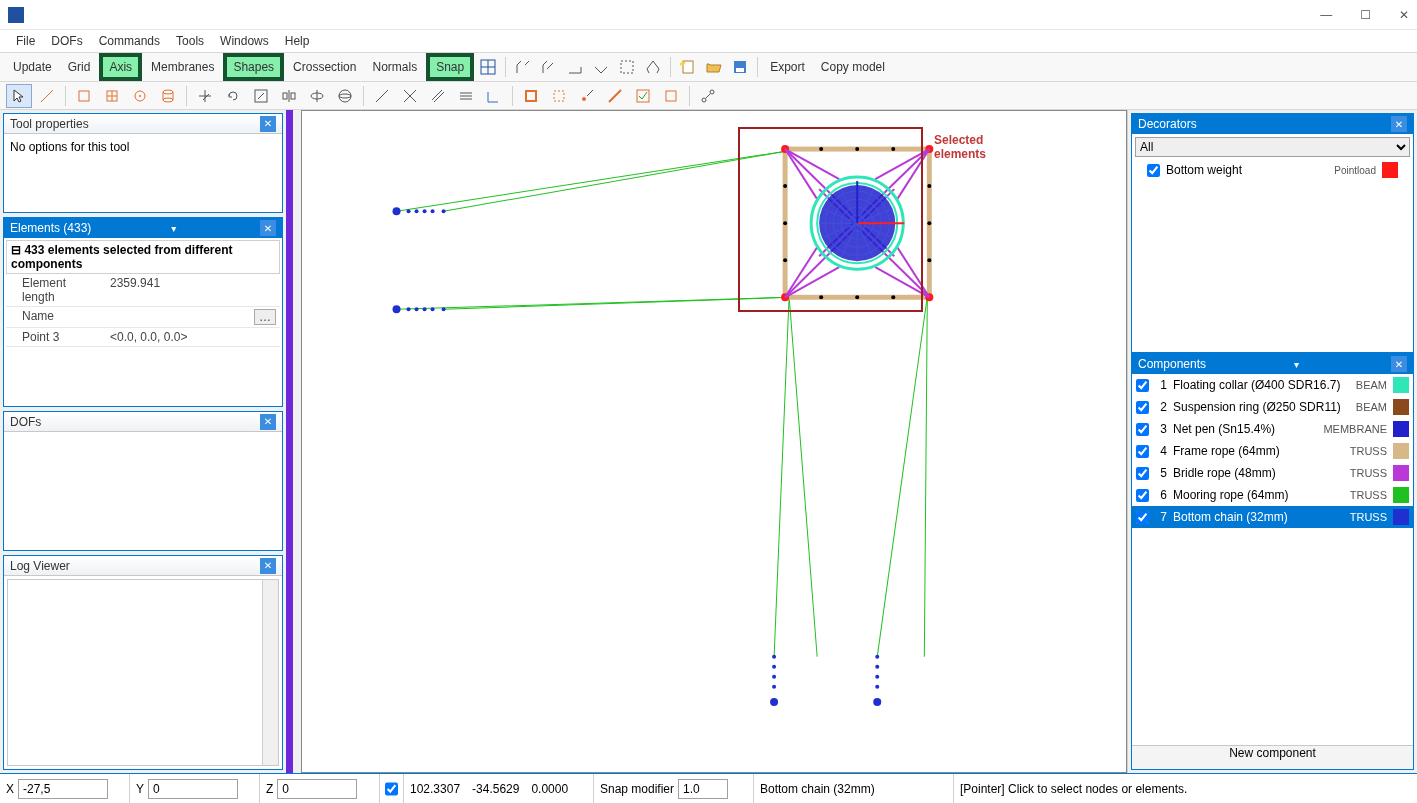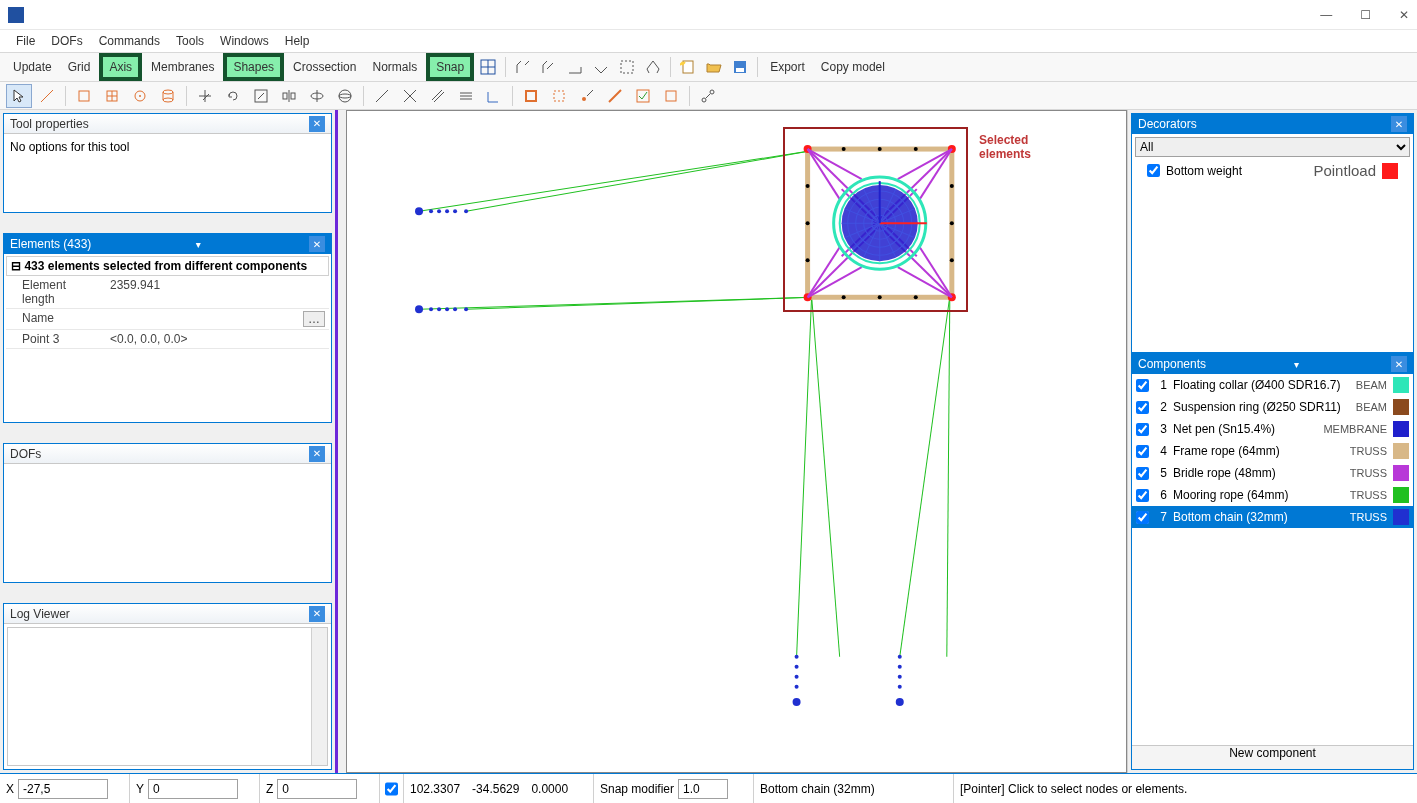--- a/index.html
+++ b/index.html
@@ -13,37 +13,37 @@
 .toolbar1 { height: 30px; border-top: 1px solid #d8d8d8; border-bottom: 1px solid #d8d8d8; background: #f8f8f8; display: flex; align-items: center; padding: 0 6px; gap: 2px; }
 .toolbar1 .btn { padding: 3px 6px; border: 1px solid transparent; color: #333; }
 .toolbar1 .btn.pressed { border: 4px solid #14532d; background: #86efac; }
 .toolbar1 .sep { width: 1px; height: 20px; background: #d0d0d0; margin: 0 3px; }
 .toolbar1 .icon-btn { width: 24px; height: 24px; display: inline-flex; align-items: center; justify-content: center; }
 .toolbar2 { height: 28px; border-bottom: 1px solid #d8d8d8; background: #f8f8f8; display: flex; align-items: center; padding: 0 6px; gap: 2px; }
 .toolbar2 .ibtn { width: 26px; height: 24px; display: inline-flex; align-items: center; justify-content: center; border: 1px solid transparent; }
 .toolbar2 .ibtn.active { border: 1px solid #8aa8d0; background: #d8e8f8; }
 .toolbar2 .sep { width: 1px; height: 20px; background: #d0d0d0; margin: 0 3px; }
 .mainarea { position: absolute; top: 110px; left: 0; right: 0; bottom: 30px; display: flex; }
-.leftcol { width: 338px; background: #f0f0f0; border-right: 3px solid #6d28d9; padding: 3px; display: flex; flex-direction: column; gap: 20px; position: relative; }
+.leftcol { width: 293px; background: #f0f0f0; border-right: 7px solid #6d28d9; padding: 3px; display: flex; flex-direction: column; gap: 4px; position: relative; }
 .panel { border: 1px solid #0078d4; background: #fff; display: flex; flex-direction: column; }
 .panel-hdr { height: 20px; background: #0078d4; color: #fff; display: flex; align-items: center; padding: 0 6px; font-size: 12px; }
 .panel-hdr.inactive { background: linear-gradient(#fff,#eef2f6); color: #333; border-bottom: 1px solid #c8c8c8; }
 .panel-hdr .close { margin-left: auto; width: 16px; height: 16px; background: #3a8de0; display: flex; align-items: center; justify-content: center; color: #fff; font-size: 10px; }
 .panel-hdr .pin { margin-left: auto; margin-right: 4px; color: #fff; font-size: 10px; }
 .panel-body { flex: 1; padding: 6px; font-size: 12px; overflow: hidden; }
 .elements-grid { font-size: 12px; }
 .elements-grid .hdr { font-weight: bold; padding: 2px 4px; border: 1px solid #d0d0d0; background: #fff; }
 .elements-grid .row { display: flex; border-bottom: 1px solid #e8e8e8; }
 .elements-grid .row .k { width: 100px; padding: 2px 4px 2px 16px; color: #444; }
 .elements-grid .row .v { flex: 1; padding: 2px 4px; color: #444; }
 .canvas { flex: 1; background: #fff; position: relative; border: 1px solid #888; }
 .rightcol { width: 290px; background: #f0f0f0; border-left: 1px solid #d0d0d0; padding: 3px; display: flex; flex-direction: column; gap: 0; }
 .deco-row { display: flex; align-items: center; padding: 2px 4px; gap: 6px; }
 .deco-row .label { flex: 1; }
-.deco-row .type { color: #555; font-size: 15px; }
+.deco-row .type { color: #555; font-size: 10px; }
 .swatch { width: 16px; height: 16px; }
 .comp-row { display: flex; align-items: center; padding: 3px 4px; gap: 6px; font-size: 12px; }
 .comp-row .num { width: 12px; text-align: right; }
 .comp-row .name { flex: 1; }
 .comp-row .etype { font-size: 11px; color: #555; }
 .comp-row .cswatch { width: 16px; height: 16px; }
 .comp-row.selected { background: #0078d4; color: #fff; }
 .comp-row.selected .etype { color: #fff; }
 .new-comp-btn { height: 24px; border-top: 1px solid #c8c8c8; display: flex; justify-content: center; background: #f4f4f4; }
 .statusbar { position: absolute; bottom: 0; left: 0; right: 0; height: 30px; border-top: 1px solid #0078d4; display: flex; align-items: center; background: #fff; }

